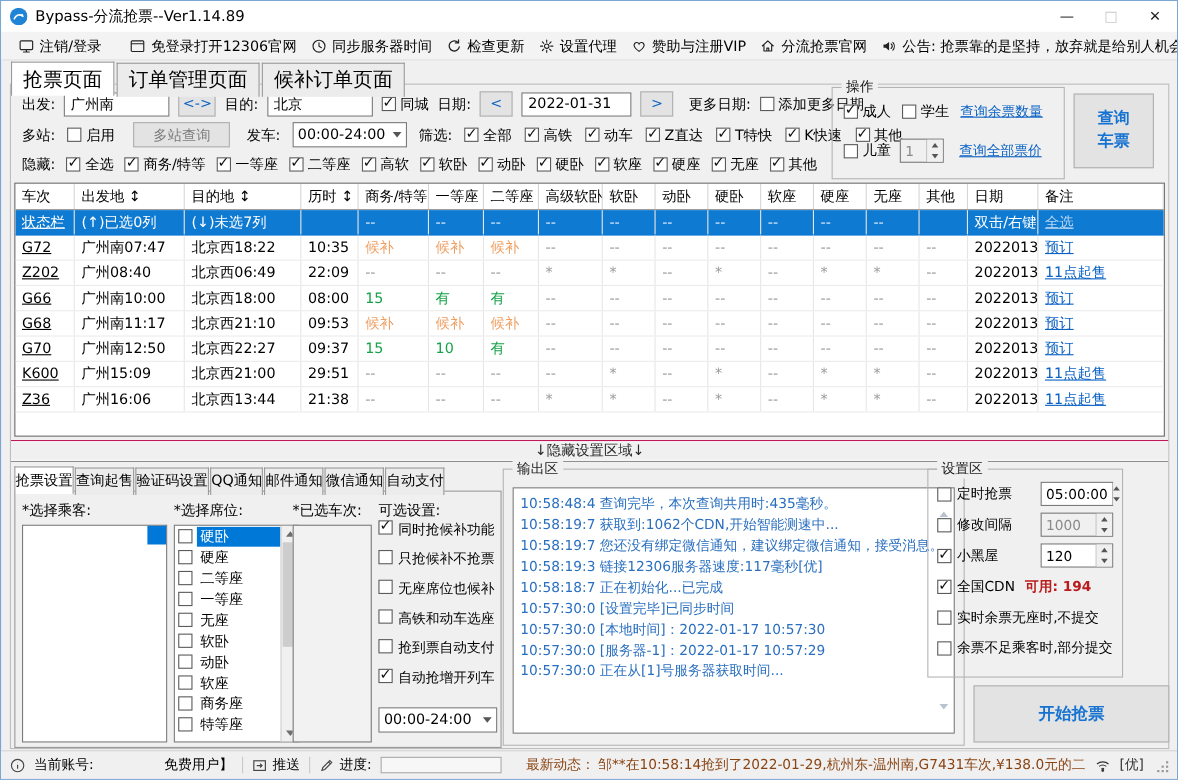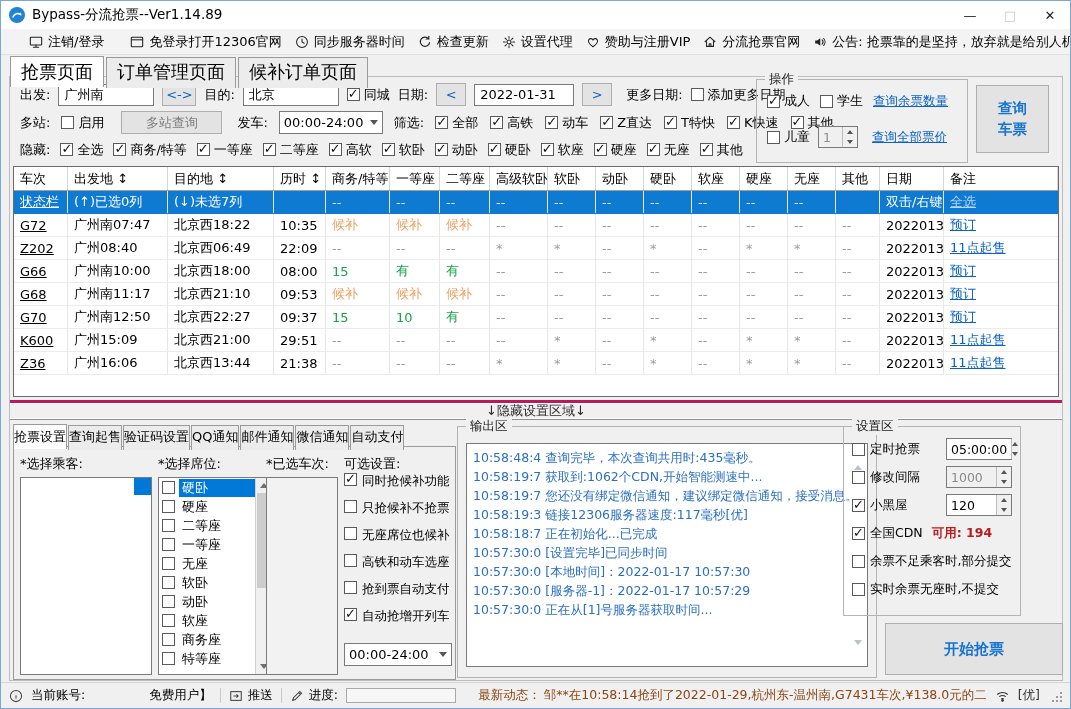--- a/index.html
+++ b/index.html
@@ -5,21 +5,21 @@
 *{margin:0;padding:0;box-sizing:border-box;font-family:"DejaVu Sans","Liberation Sans",sans-serif}
 html,body{width:1071px;height:709px;background:#fff}
 .window{position:relative;width:1071px;height:709px;background:#f0f0f0;border:1px solid #7aa7d4;overflow:hidden;font-size:13px;color:#000}
 
 .titlebar{position:absolute;top:0;left:0;right:0;height:28px;background:#fff;display:flex;align-items:center;padding-left:8px;gap:7px}
 .title{font-size:13.5px}
 .wctrls{margin-left:auto;display:flex;height:100%}
 .wc{width:40px;display:flex;align-items:center;justify-content:center;font-size:13px;color:#222}
 .wc.dis{color:#c9c9c9}
 
-.toolbar{position:absolute;top:28px;left:0;right:0;height:26px;background:#f3f3f3;border-bottom:1px solid #e0e0e0;display:flex;align-items:center;gap:13px;padding:0 15px;white-space:nowrap;overflow:hidden}
+.toolbar{position:absolute;top:28px;left:0;right:0;height:26px;background:#f3f3f3;border-bottom:1px solid #e0e0e0;display:flex;align-items:center;gap:13px;padding:0 3px;white-space:nowrap;overflow:hidden}
 .grip{width:3px;height:16px;background:repeating-linear-gradient(to bottom,#b5b5b5 0 2px,transparent 2px 4px)}
 .titem{display:flex;align-items:center;gap:5px}
 .tsep{width:1px;height:15px;background:#c9c9c9}
 .ic{display:inline-flex;align-items:center}
 .ic svg{display:block}
 
 .tabs{position:absolute;top:55px;left:9px;display:flex;z-index:3}
 .tab{padding:2px 10px 3px;border:1px solid #9a9a9a;border-bottom:none;background:#ececec;margin-right:2px;position:relative;top:1px;font-size:18px}
 .tab.active{background:#fff;top:0;padding-top:3px;z-index:2}
 
@@ -58,21 +58,21 @@
 .tcell:last-child{border-right:none}
 .trow.sel{background:#0f7ad2;color:#fff;border-bottom:1px solid #0f7ad2}
 .c-train{text-decoration:underline}
 .c-dim{color:#9a9a9a}
 .c-orange{color:#ef9d5f}
 .c-green{color:#18a24a}
 .c-link{color:#0b62c4;text-decoration:underline}
 .trow.sel .c-dim{color:#dcebfa}
 .trow.sel .c-link{color:#b9d6f2}
 
-.cbar{position:absolute;left:0;right:0;top:323px;height:20px;border-top:3px solid #be185d;border-bottom:1px solid #8f8f8f;box-shadow:inset 0 1px 0 #fff,inset 0 -1px 0 #fff;display:flex;align-items:center;justify-content:center;font-size:13px;color:#2a2a2a;background:#f0f0f0}
+.cbar{position:absolute;left:0;right:0;top:323px;height:20px;border-top:1px solid #be185d;border-bottom:1px solid #8f8f8f;box-shadow:inset 0 1px 0 #fff,inset 0 -1px 0 #fff;display:flex;align-items:center;justify-content:center;font-size:13px;color:#2a2a2a;background:#f0f0f0}
 
 .tabctl{position:absolute;left:3px;top:347px;width:443px;height:256px}
 .ptabs{display:flex;position:relative;z-index:2}
 .ptab{padding:2px 0 3px;border:1px solid #9a9a9a;border-bottom:none;background:#ececec;margin-right:1px;font-size:13px;position:relative;top:1px}
 .ptab.active{background:#fff;top:0;padding-top:3px}
 .pbody{position:absolute;top:22px;left:0;right:0;bottom:0;border:1px solid #9a9a9a;background:#f0f0f0}
 .collabel{position:absolute;font-size:13px}
 .listbox{position:absolute;border:1px solid #7a7a7a;background:#fff}
 .bluesq{position:absolute;top:0;right:0;width:17px;height:17px;background:#0078d7}
 .seatrow{display:flex;align-items:center;height:19px;padding-left:3px;gap:4px}
@@ -226,21 +226,21 @@
           <span>添加更多日期</span>
         </label>
     </div>
 
     <div class="qrow qrow2">
       <span>多站:</span>
       <label class="cbl">
           <span class="cb"></span>
           <span>启用</span>
         </label>
-      <span class="btn" style="width:101px;height:23px;color:#7d7d7d;margin-left:6px">多站查询</span>
+      <span class="btn" style="width:88px;height:23px;color:#7d7d7d;margin-left:6px">多站查询</span>
       <span style="margin-left:4px">发车:</span>
       <span class="selbox" style="width:104px">
           <span>00:00-24:00</span>
           <span class="tri-d"></span>
         </span>
       <span>筛选:</span>
       <span id="filters-row" style="display:flex;gap:12px">
           <label class="cbl">
             <span class="cb on"></span>
             <span>全部</span>
@@ -711,25 +711,25 @@
               </span>
             </span>
           </div>
           <div class="srow">
             <span class="cb on"></span>
             <span>全国CDN</span>
             <span class="suffix">可用: 194</span>
           </div>
           <div class="srow">
             <span class="cb"></span>
-            <span>余票不足乘客时,部分提交</span>
+            <span>实时余票无座时,不提交</span>
           </div>
           <div class="srow">
             <span class="cb"></span>
-            <span>实时余票无座时,不提交</span>
+            <span>余票不足乘客时,部分提交</span>
           </div>
         </div>
     </div>
     <div class="startbtn">开始抢票</div>
 
   </div>
 
   <div class="statusbar">
     <span class="ic">
         <svg width="14" height="14" viewBox="0 0 16 16" fill="none" stroke="#444" stroke-width="1.2">

